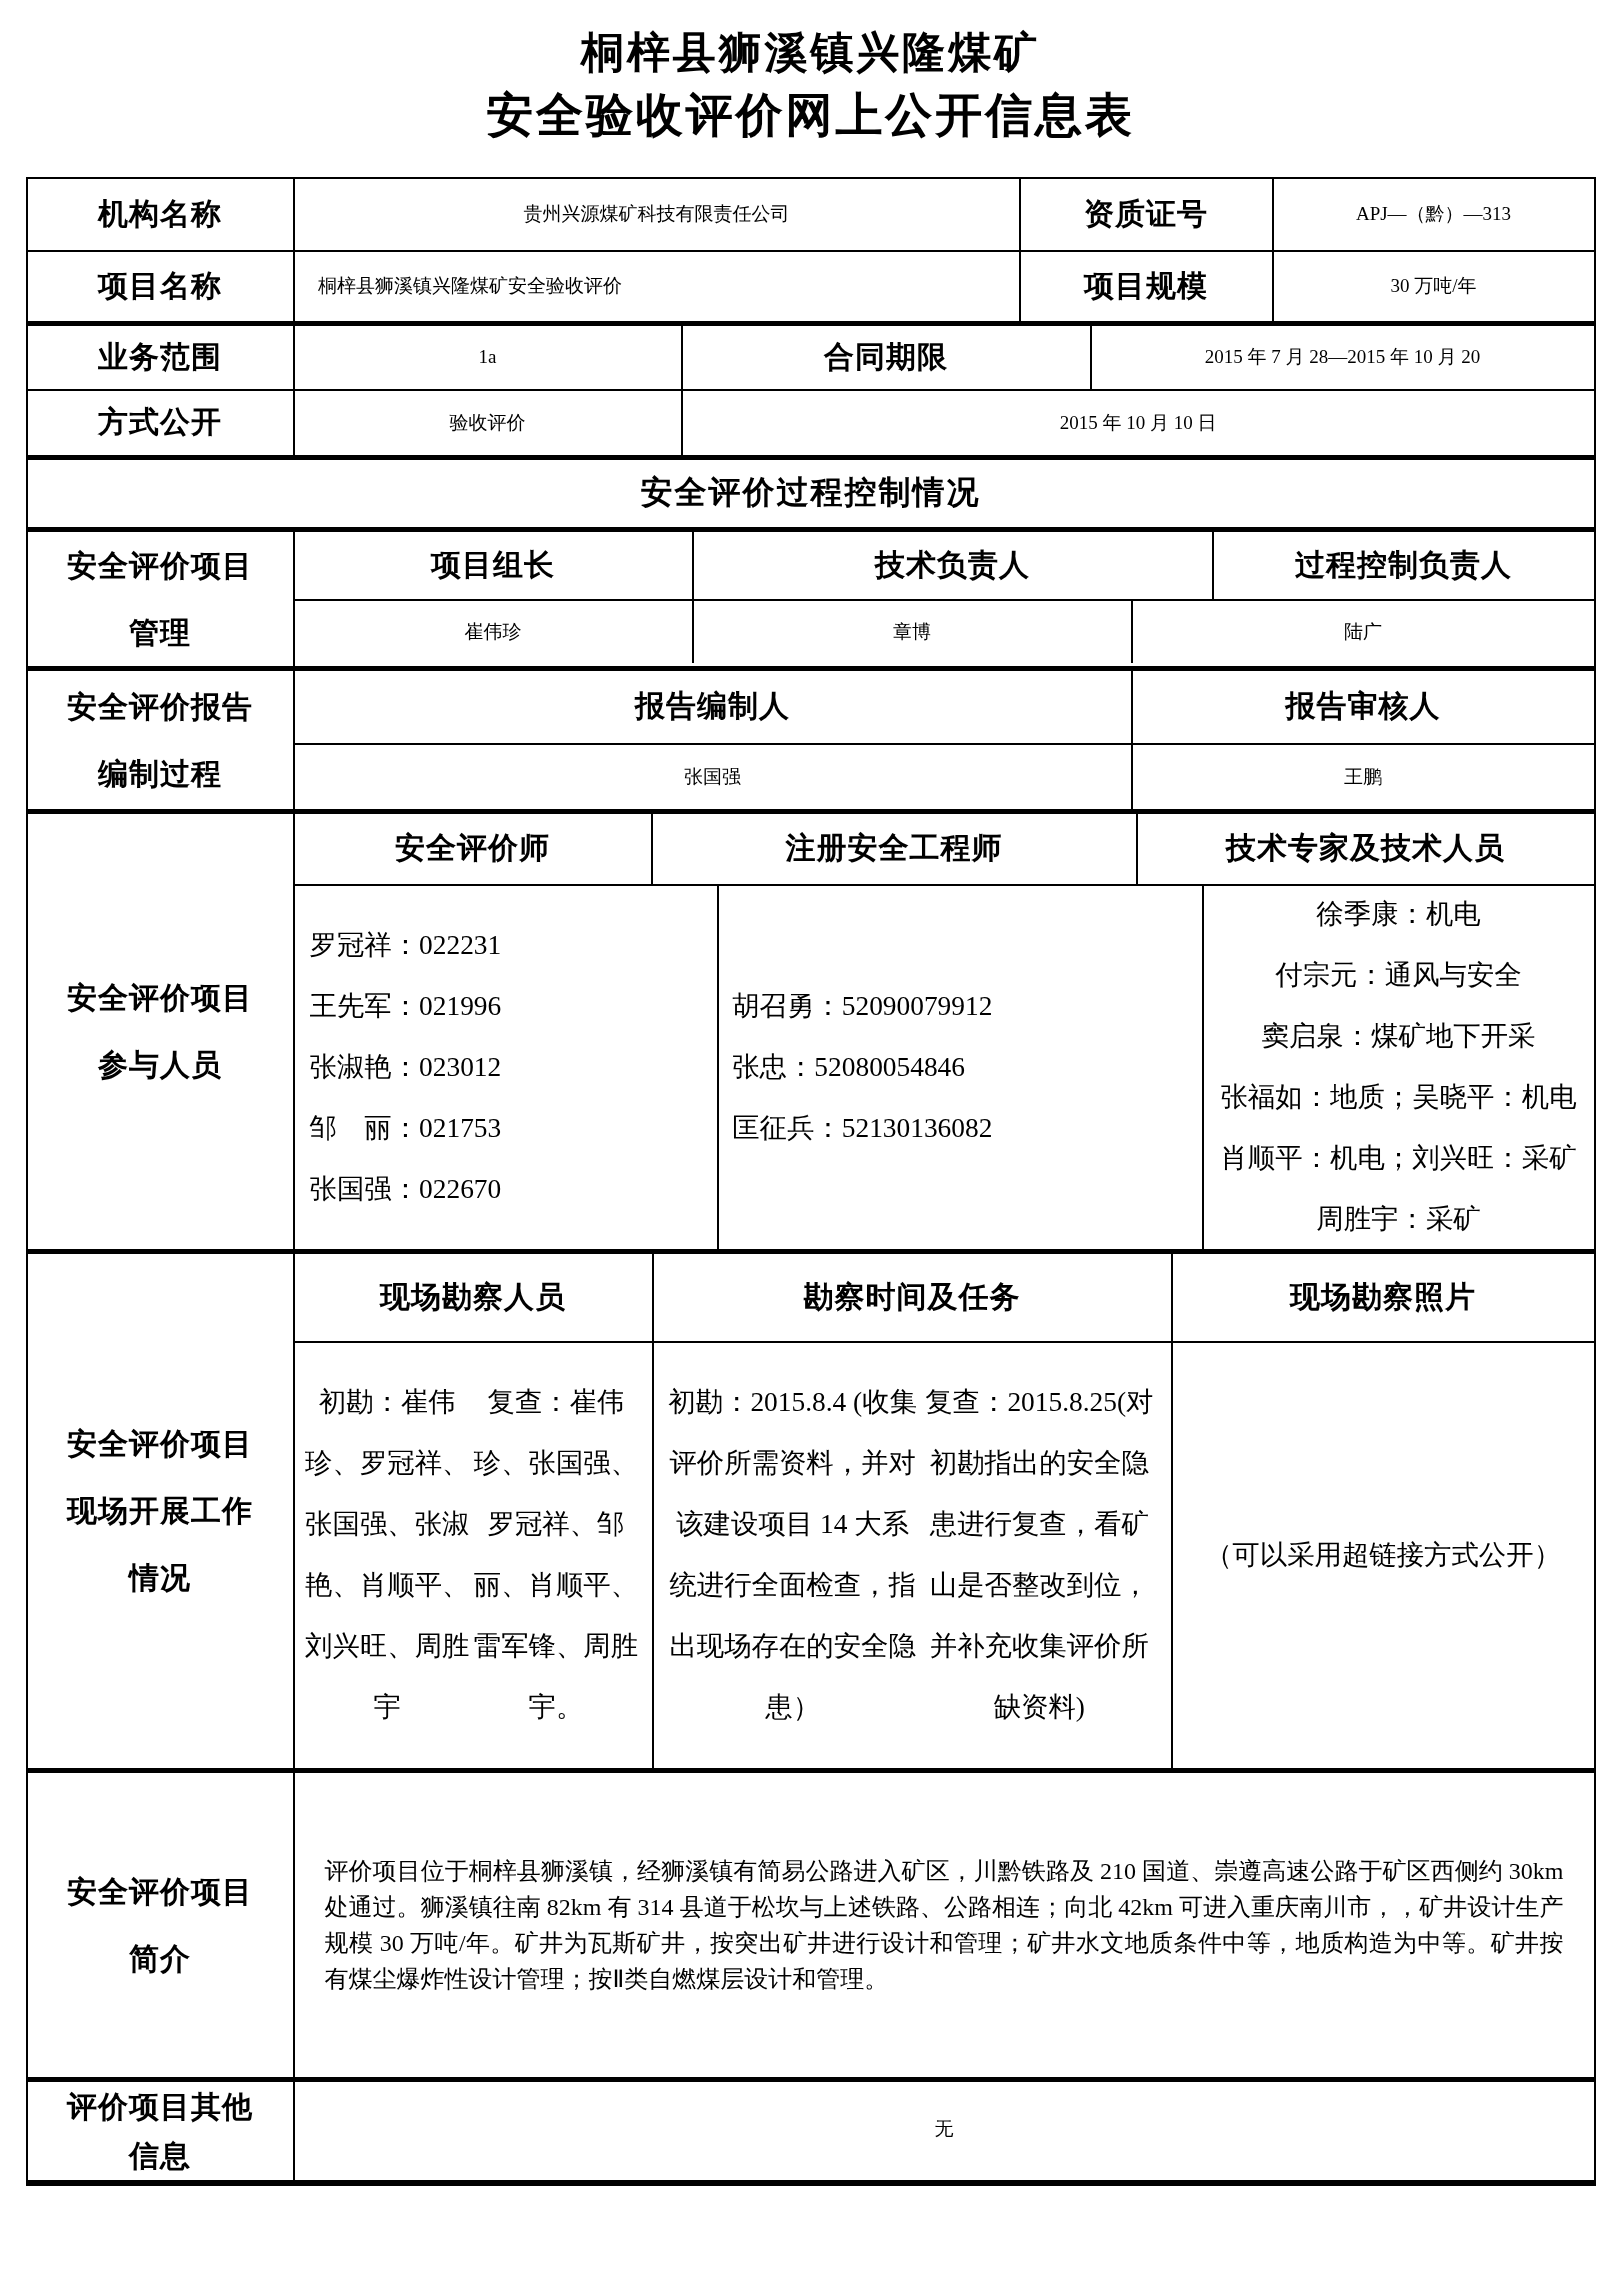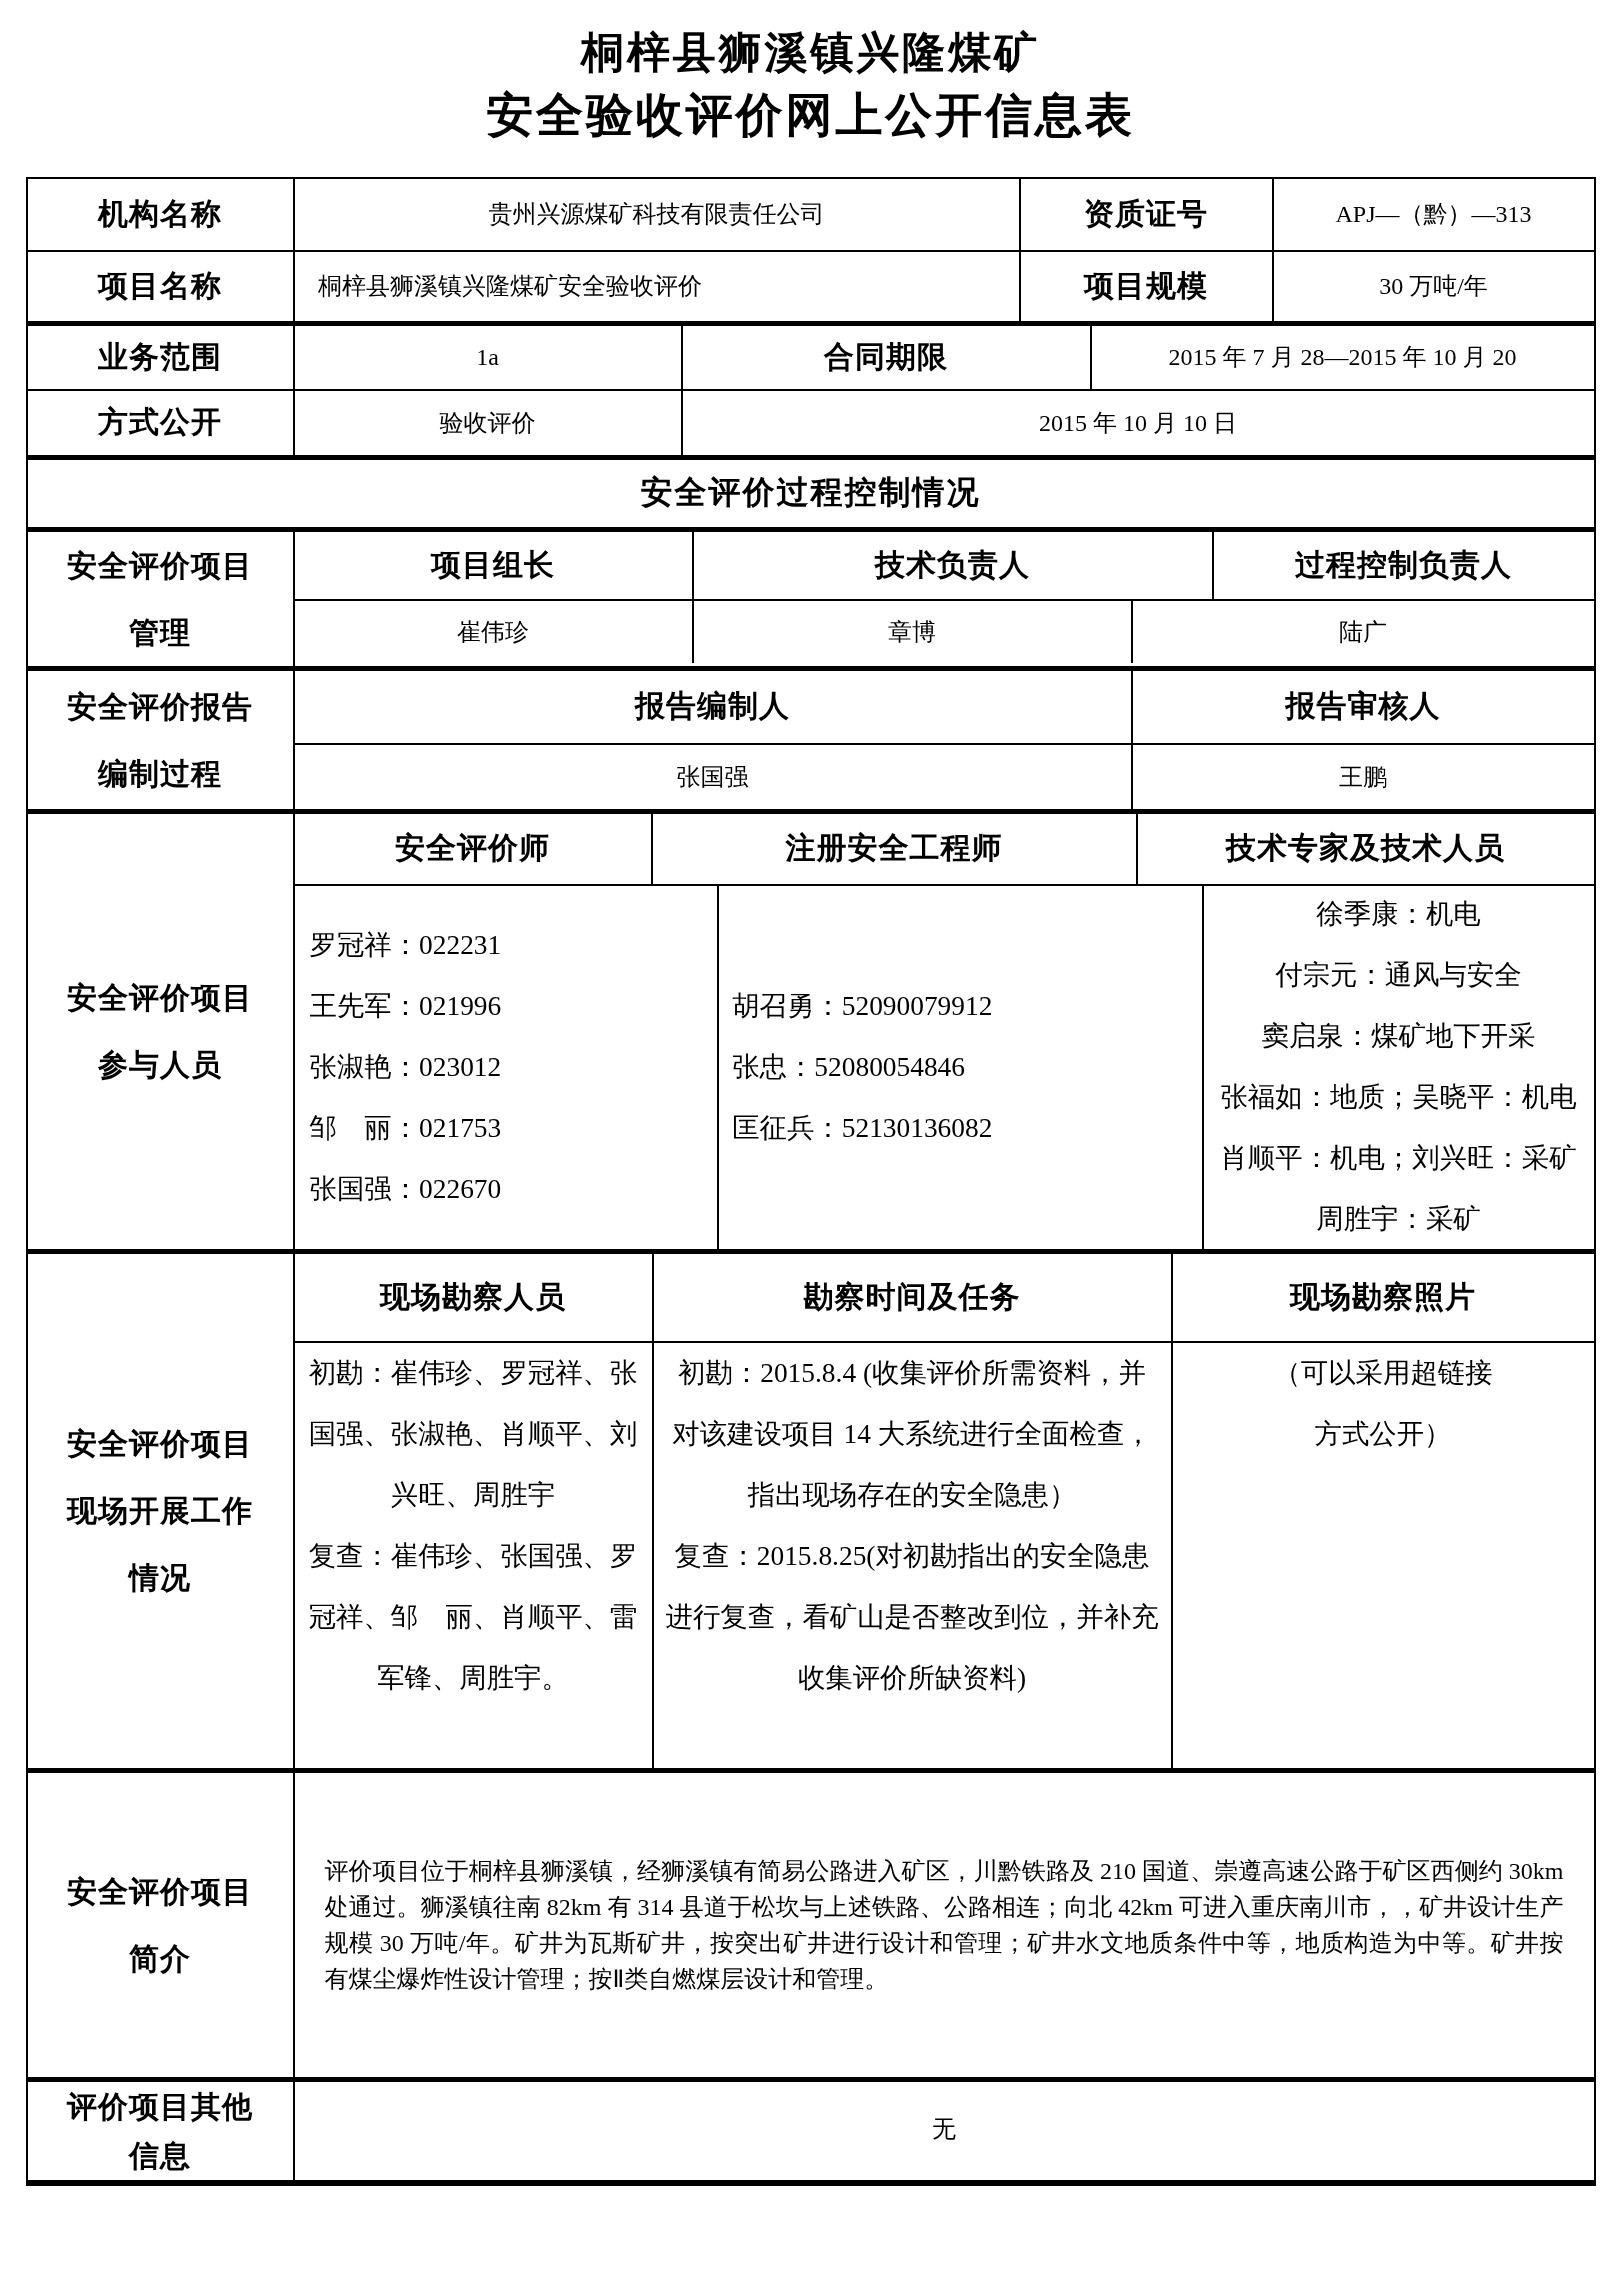--- a/index.html
+++ b/index.html
@@ -35,40 +35,40 @@
   .cell {
     display: flex; align-items: center; justify-content: center;
     text-align: center; flex: 0 0 auto; min-width: 0; overflow: hidden;
   }
   .cell.grow { flex: 1 1 auto; }
   .rb { border-right: 2.9px solid #000; }
   .hdr {
     font-family: "Liberation Sans", sans-serif;
     font-weight: bold; font-size: 30px; letter-spacing: 1px;
   }
-  .val { font-size: 24px; }
+  .val { font-size: 19px; }
   .left { justify-content: flex-start; text-align: left; }
   .label-col {
     width: 267px; flex: 0 0 267px;
     border-right: 2.9px solid #000;
     display: flex; flex-direction: column;
     align-items: center; justify-content: center;
     font-family: "Liberation Sans", sans-serif;
     font-weight: bold; font-size: 30px; letter-spacing: 1px;
   }
   .label-col .list-line { line-height: 67px; }
   .label-col.tight .list-line { line-height: 49px; }
   .col-list {
     display: flex; flex-direction: column; justify-content: center;
     font-size: 27.4px;
   }
   .col-list .list-line { line-height: 61px; white-space: nowrap; }
   .col-list.center { align-items: center; text-align: center; }
   .para-col {
-    display: flex; flex-direction: column; justify-content: flex-start;
+    display: flex; flex-direction: row; justify-content: center;
     font-size: 27.4px;
   }
   .para-col .list-line { line-height: 61px; white-space: normal; text-align: center; }
   .banner-cell { width: 100%; font-size: 32px; letter-spacing: 2px; }
   .summary-text {
     font-size: 24px; line-height: 36px;
     text-align: justify;
     padding: 0 30px;
     width: 100%;
   }

